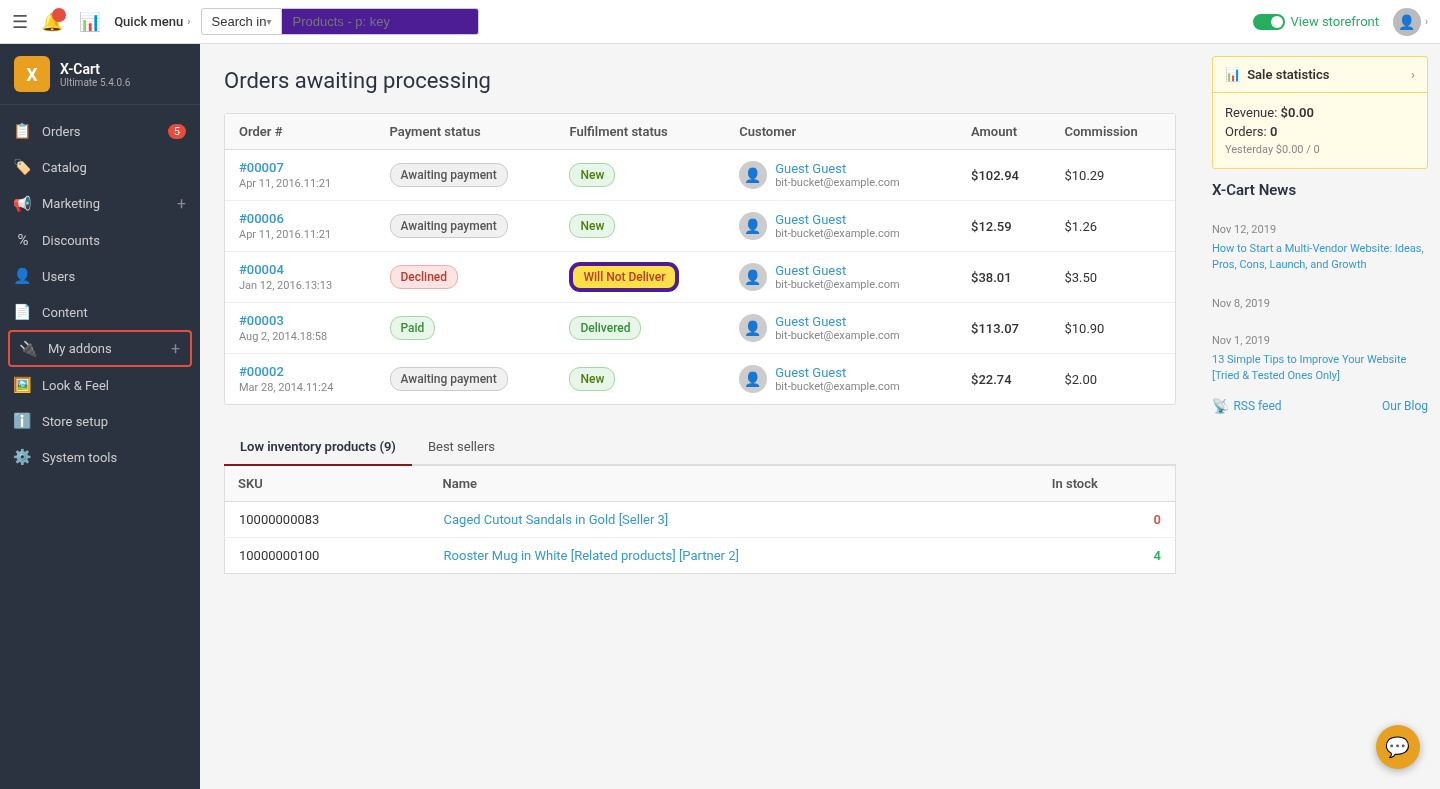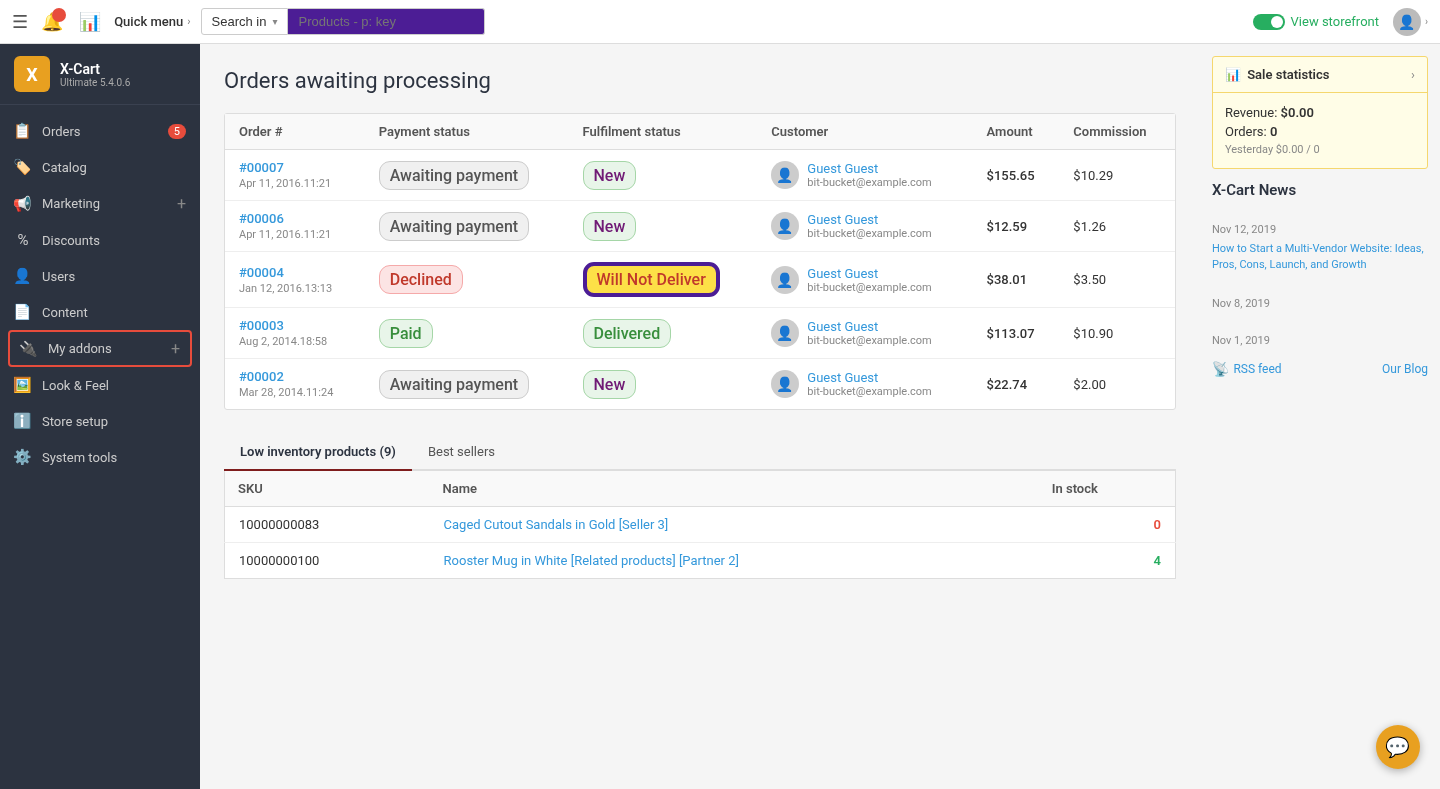--- a/index.html
+++ b/index.html
@@ -6,21 +6,21 @@
     body { font-family: -apple-system, BlinkMacSystemFont, 'Segoe UI', Roboto, Arial, sans-serif; font-size: 13px; color: #333; background: #f5f5f5; display: flex; flex-direction: column; height: 789px; overflow: hidden; }
 
     
     .topbar { height: 44px; background: #fff; border-bottom: 1px solid #ddd; display: flex; align-items: center; padding: 0 12px; gap: 10px; flex-shrink: 0; }
     .topbar-left { display: flex; align-items: center; gap: 10px; }
     .hamburger { font-size: 18px; cursor: pointer; color: #555; }
     .topbar-icon { width: 28px; height: 28px; display: flex; align-items: center; justify-content: center; cursor: pointer; position: relative; }
     .badge { position: absolute; top: 0; right: 0; background: #e74c3c; color: #fff; border-radius: 50%; width: 14px; height: 14px; font-size: 9px; display: flex; align-items: center; justify-content: center; }
     .quick-menu { display: flex; align-items: center; gap: 4px; cursor: pointer; color: #333; font-size: 13px; font-weight: 500; }
     .quick-menu .arrow { font-size: 11px; color: #888; }
-    .search-in-btn { display: flex; align-items: center; gap: 6px; border: 1px solid #ccc; border-radius: 3px 0 0 3px; padding: 5px 10px; background: #fff; cursor: pointer; color: #333; font-size: 13px; }
+    .search-in-btn { display: flex; align-items: center; border: 1px solid #ccc; border-radius: 3px 0 0 3px; padding: 5px 10px; background: #fff; cursor: pointer; color: #333; font-size: 13px; }
     .search-input { border: 1px solid #ccc; border-left: none; border-radius: 0 3px 3px 0; padding: 5px 10px; font-size: 13px; color: #888; background: #4c1d95; outline: none; min-width: 180px; }
     .topbar-right { margin-left: auto; display: flex; align-items: center; gap: 14px; }
     .view-storefront { display: flex; align-items: center; gap: 6px; color: #27ae60; font-size: 13px; cursor: pointer; text-decoration: none; }
     .toggle-on { width: 32px; height: 16px; background: #27ae60; border-radius: 8px; position: relative; display: inline-block; }
     .toggle-on::after { content: ''; position: absolute; top: 2px; right: 2px; width: 12px; height: 12px; background: #fff; border-radius: 50%; }
     .user-btn { display: flex; align-items: center; gap: 4px; cursor: pointer; color: #555; }
     .user-avatar { width: 28px; height: 28px; border-radius: 50%; background: #bbb; display: flex; align-items: center; justify-content: center; font-size: 14px; }
 
     
     .layout { display: flex; flex: 1; overflow: hidden; }
@@ -46,23 +46,23 @@
     .page-title { font-size: 22px; font-weight: 400; color: #2c3340; margin-bottom: 20px; }
 
     
     .table-container { background: #fff; border: 1px solid #ddd; border-radius: 3px; margin-bottom: 24px; }
     .orders-table { width: 100%; border-collapse: collapse; }
     .orders-table th { text-align: left; padding: 10px 14px; font-weight: 600; color: #555; font-size: 13px; border-bottom: 1px solid #ddd; background: #f9f9f9; }
     .orders-table td { padding: 10px 14px; border-bottom: 1px solid #eee; font-size: 13px; vertical-align: middle; }
     .orders-table tr:last-child td { border-bottom: none; }
     .order-link { color: #3498db; text-decoration: none; font-weight: 500; }
     .order-date { color: #888; font-size: 11px; }
-    .status-badge { display: inline-block; padding: 4px 10px; border-radius: 11px; font-size: 16px; font-weight: 500; }
+    .status-badge { display: inline-block; padding: 4px 10px; border-radius: 11px; font-size: 12px; font-weight: 500; }
     .status-awaiting { background: #f0f0f0; color: #555; border: 1px solid #ccc; }
-    .status-new { background: #e8f5e9; color: #701a75; border: 1px solid #a5d6a7; }
+    .status-new { background: #e8f5e9; color: #4d7c0f; border: 1px solid #a5d6a7; }
     .status-declined { background: #fce4e4; color: #c0392b; border: 1px solid #f5a9a9; }
     .status-will-not-deliver { background: #fde047; color: #c0392b; border: 4px solid #4c1d95; }
     .status-paid { background: #e8f5e9; color: #388e3c; border: 1px solid #a5d6a7; }
     .status-delivered { background: #e8f5e9; color: #388e3c; border: 1px solid #a5d6a7; }
     .customer-info { display: flex; align-items: center; gap: 8px; }
     .customer-avatar { width: 28px; height: 28px; background: #ccc; border-radius: 50%; display: flex; align-items: center; justify-content: center; font-size: 14px; color: #888; flex-shrink: 0; }
     .customer-name { color: #3498db; }
     .customer-email { color: #888; font-size: 11px; }
     .amount { font-weight: 500; }
 
@@ -231,21 +231,21 @@
       </td>
       <td>
         <div class="customer-info">
           <div class="customer-avatar">👤</div>
           <div>
             <div class="customer-name">Guest Guest</div>
             <div class="customer-email">bit-bucket@example.com</div>
           </div>
         </div>
       </td>
-      <td class="amount">$155.65</td>
+      <td class="amount">$102.94</td>
       <td>$10.29</td>
     </tr>
               <tr>
       <td>
         <a class="order-link" href="#">#00006</a><br>
         <span class="order-date">Apr 11, 2016.11:21</span>
       </td>
       <td>
         <span class="status-badge status-awaiting">Awaiting payment</span>
       </td>
@@ -397,20 +397,21 @@
         <div id="news-items-container">
             <div class="news-item">
       <div class="news-date">Nov 12, 2019</div>
       <a class="news-link" href="#">How to Start a Multi-Vendor Website: Ideas, Pros, Cons, Launch, and Growth</a>
     </div>
             <div class="news-item">
       <div class="news-date">Nov 8, 2019</div>
     </div>
             <div class="news-item">
       <div class="news-date">Nov 1, 2019</div>
+      <a class="news-link" href="#">13 Simple Tips to Improve Your Website [Tried &amp; Tested Ones Only]</a>
     </div>
           </div>
       </div>
 
       <div class="rss-row">
         <a class="rss-link" href="#">
           <span class="rss-icon">📡</span>
           <span>RSS feed</span>
         </a>
         <a class="rss-link" href="#">

